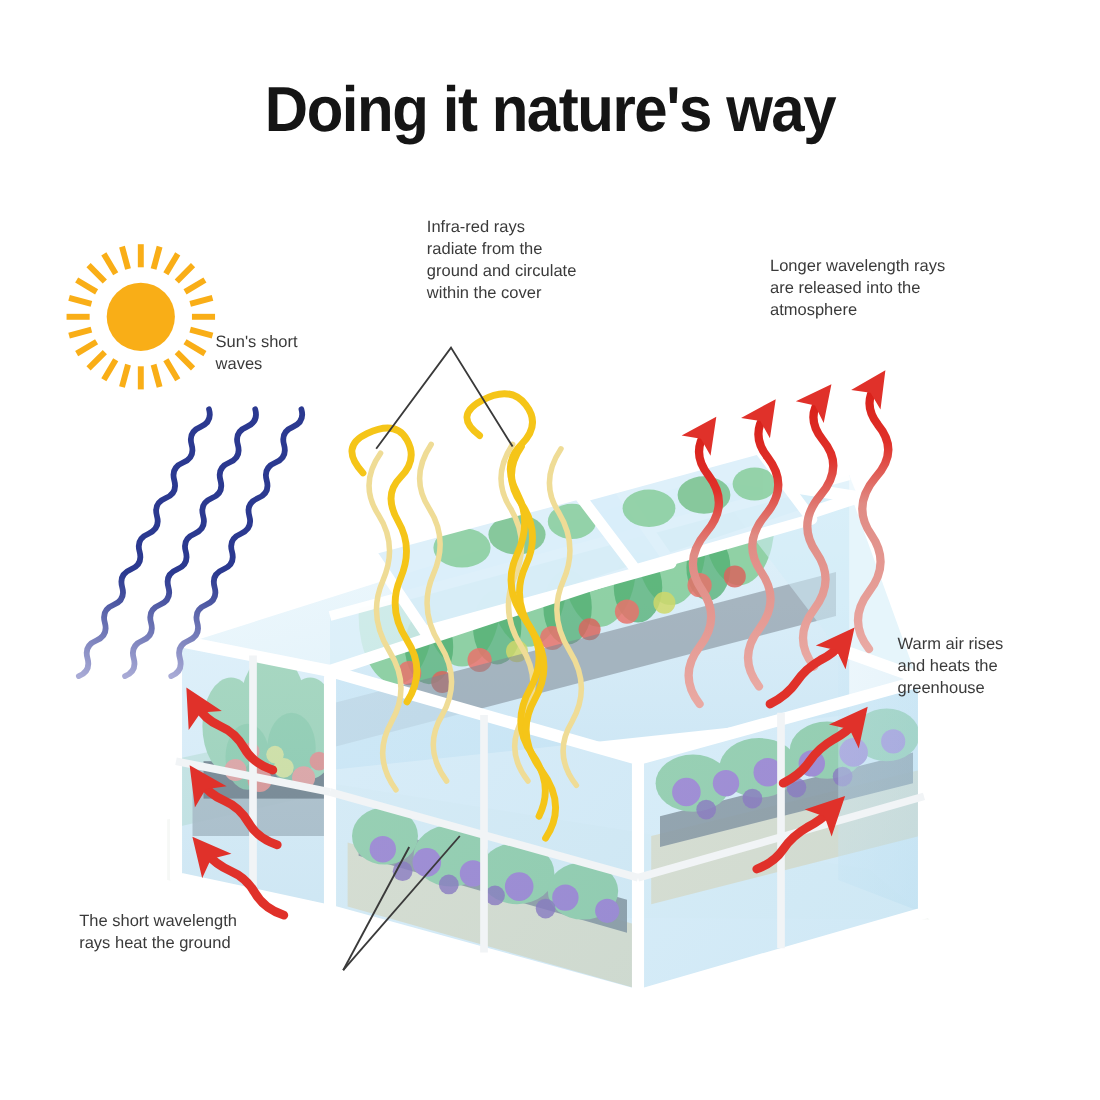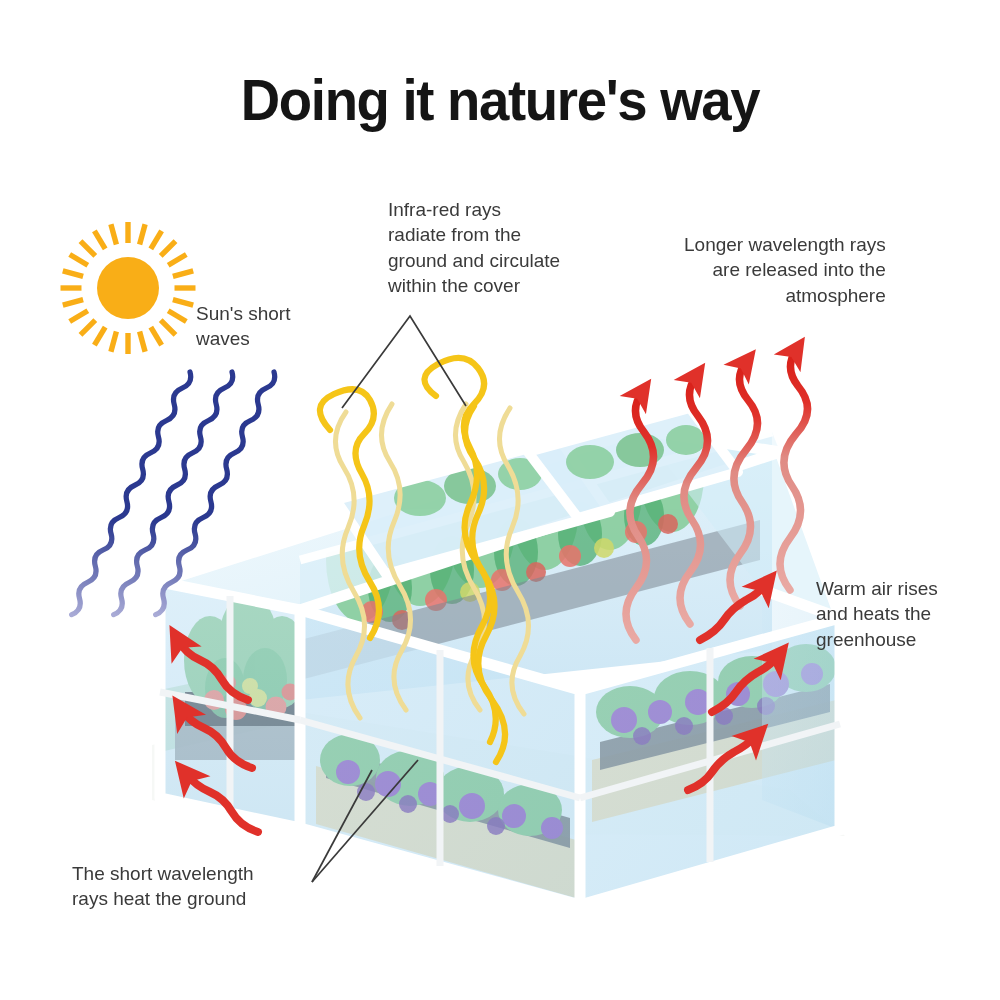--- a/index.html
+++ b/index.html
@@ -10,28 +10,28 @@
   }
   #stage{position:relative;width:1000px;height:976px;background:#ffffff;}
   #title{
     position:absolute;left:0;top:70px;width:1000px;text-align:center;
     font-family:"Liberation Sans", sans-serif;
     font-weight:bold;font-size:58px;letter-spacing:-1.4px;
     color:#151515;line-height:1.05;
     transform:scaleX(0.94);transform-origin:50% 50%;
   }
   .callout{
-    position:absolute;font-size:19px;line-height:1.33;color:#3a3a3a;
+    position:absolute;font-size:15px;line-height:1.33;color:#3a3a3a;
     font-family:"Liberation Sans", sans-serif;white-space:pre-line;
   }
   #c-sun{left:196px;top:262px;margin-top:39px;}
   #c-infra{left:388px;top:197px;}
-  #c-longer{left:684px;top:232px;text-align:right;}
+  #c-longer{left:700px;top:232px;}
   #c-warm{left:795px;top:576px;margin-left:21px;}
-  #c-short{left:72px;top:861px;}
+  #c-short{left:72px;top:828px;}
   svg{position:absolute;left:0;top:0;}
   #art{width:1000px;height:1000px;}
 </style>
 </head>
 <body>
 
 <div id="stage">
 
   <div id="title">Doing it nature's way</div>
 

